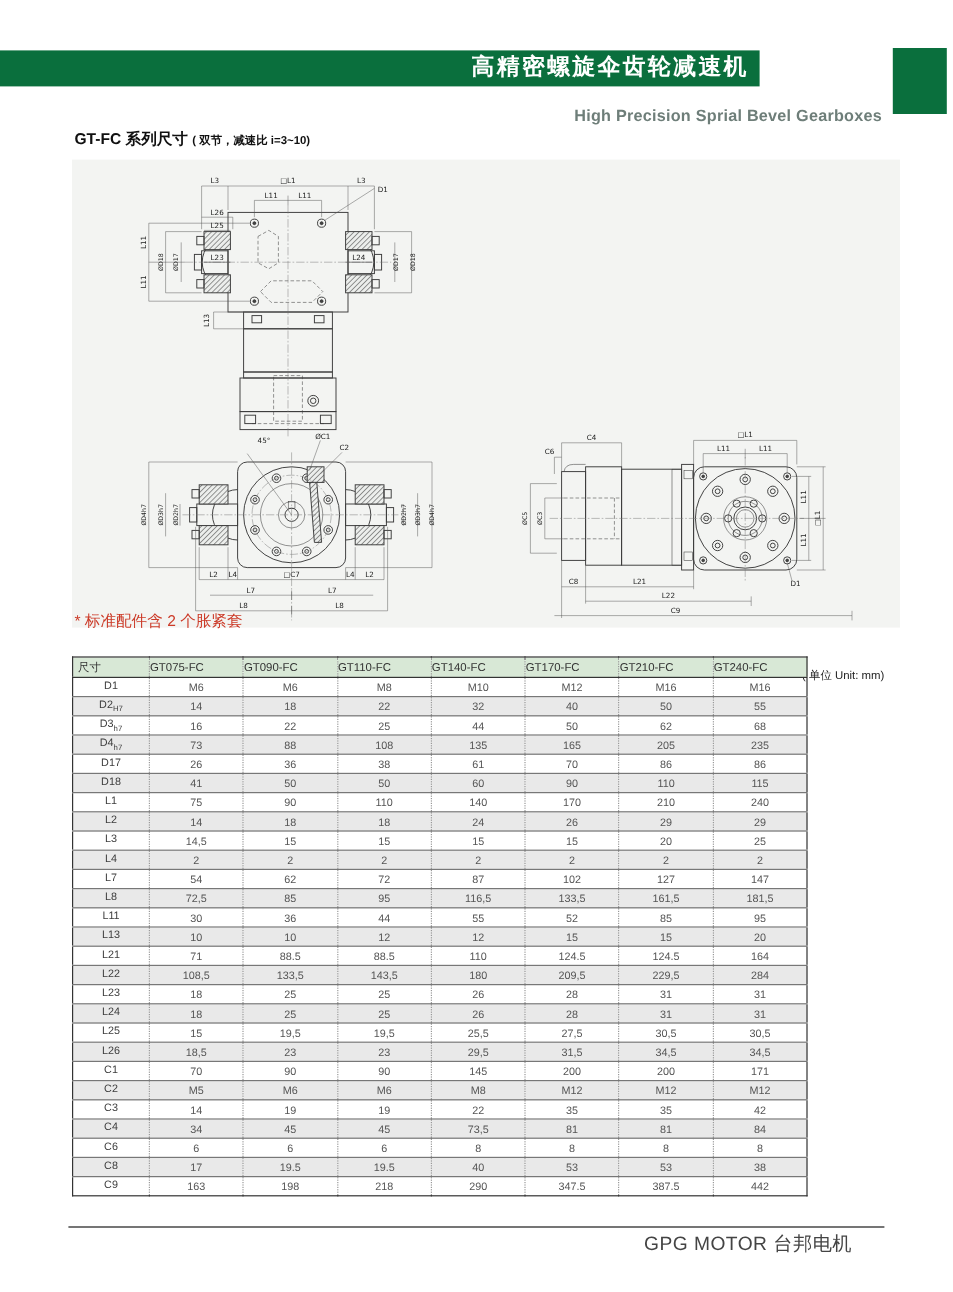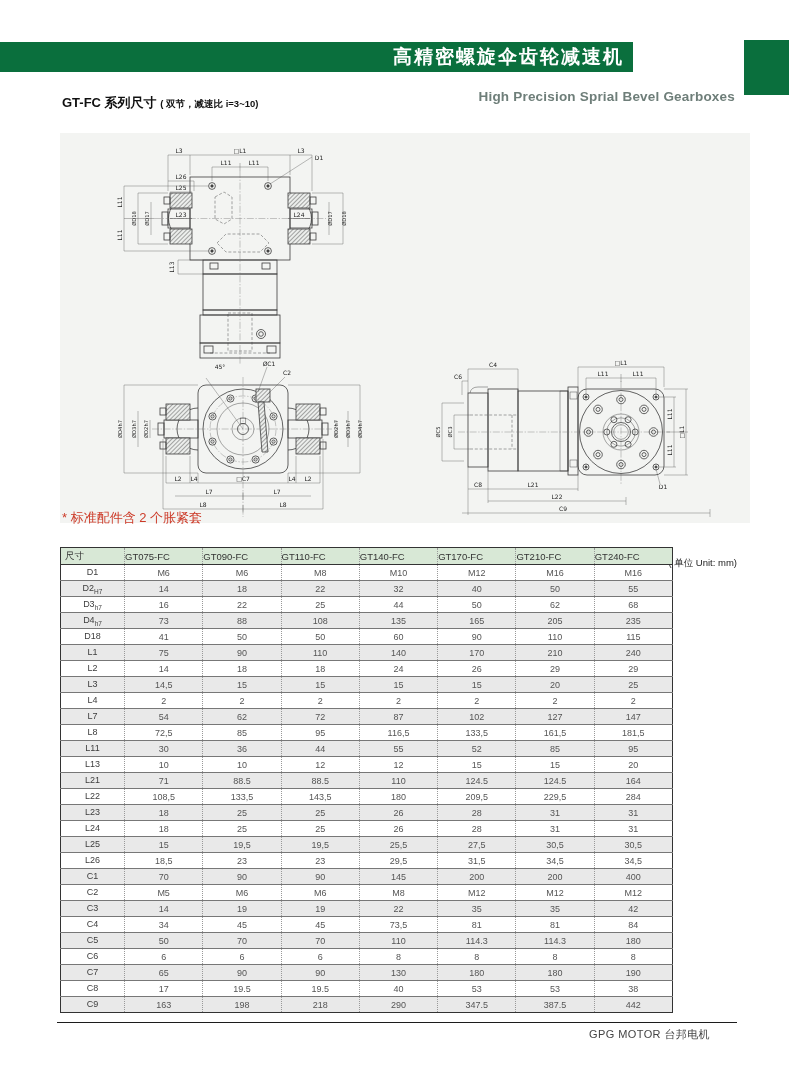--- a/index.html
+++ b/index.html
@@ -11,21 +11,21 @@
     position:absolute; left:0; top:42px; width:633px; height:30px;
     background:var(--brand-green,#0A6F3D); color:#fff; font-weight:bold;
     font-size:19px; line-height:30px; text-align:right; padding-right:9px;
     box-sizing:border-box; letter-spacing:2px;
   }
   .green-block { position:absolute; left:744px; top:40px; width:45px; height:55px; background:var(--brand-green,#0A6F3D); }
   .subtitle {
     position:absolute; top:89px; right:59px; color:var(--subtitle-gray,#6E7E79);
     font-weight:bold; font-size:13.5px; letter-spacing:.2px;
   }
-  .section-title { position:absolute; left:62px; top:94px; font-weight:bold; font-size:13px; color:#101010; }
+  .section-title { position:absolute; left:62px; top:107px; font-weight:bold; font-size:13px; color:#101010; }
   .section-title .paren { font-size:9.5px; }
   .panel { position:absolute; left:60px; top:133px; width:690px; height:390px; background:#f3f4f2; }
   .panel svg { position:absolute; }
 
   .note { position:absolute; left:62px; top:509px; font-size:13px; color:var(--note-red,#CC3A28); }
   .unit { position:absolute; top:557px; right:57px; font-size:9.5px; color:#222; }
 
   table.dims {
     position:absolute; left:60px; top:547px; width:613px;
     border-collapse:collapse; table-layout:fixed;
@@ -35,21 +35,21 @@
   table.dims th { height:16px; font-size:9.5px; font-weight:normal; color:#333; text-align:left; padding:0; }
   table.dims th:first-child { text-align:left; padding-left:4px; }
   table.dims td { height:15px; text-align:center; padding:0; }
   table.dims tbody tr { border-top:1px solid #777; }
   table.dims tbody tr:nth-child(even) { background:var(--row-stripe,#E9E9E9); }
   table.dims td + td, table.dims th + th { border-left:1px dotted #999; }
   td.dim { text-align:left; padding-left:4px; color:#3d3d3d; }
   td.dim .sub { font-size:6.5px; vertical-align:sub; }
 
   .footer-line { position:absolute; left:57px; top:1022px; width:680px; border-top:1.8px solid #1c1c1c; }
-  .footer-text { position:absolute; top:1027px; right:84px; font-size:11px; color:#444; letter-spacing:.4px; }
+  .footer-text { position:absolute; top:1027px; right:84px; font-size:16px; color:#444; letter-spacing:.4px; }
 
   
   .ol  { fill:none; stroke:#3c3c3c; stroke-width:0.8; }
   .tl  { fill:none; stroke:#3c3c3c; stroke-width:0.45; }
   .dash{ stroke-dasharray:3,1.8; }
   .cl  { fill:none; stroke:#777; stroke-width:0.4; stroke-dasharray:7,1.6,1.4,1.6; }
   .dl  { fill:none; stroke:#555; stroke-width:0.4; }
   text.lb { font:6px "DejaVu Sans", sans-serif; fill:#222; text-anchor:middle; }
   text.sm { font-size:5.2px; }
 </style>
@@ -441,20 +441,30 @@
         <td class="dim"><span>D4</span><span class="sub">h7</span></td>
         <td>73</td>
         <td>88</td>
         <td>108</td>
         <td>135</td>
         <td>165</td>
         <td>205</td>
         <td>235</td>
       </tr>
       <tr>
+        <td class="dim"><span>D17</span><span class="sub"></span></td>
+        <td>26</td>
+        <td>36</td>
+        <td>38</td>
+        <td>61</td>
+        <td>70</td>
+        <td>86</td>
+        <td>86</td>
+      </tr>
+      <tr>
         <td class="dim"><span>D18</span><span class="sub"></span></td>
         <td>41</td>
         <td>50</td>
         <td>50</td>
         <td>60</td>
         <td>90</td>
         <td>110</td>
         <td>115</td>
       </tr>
       <tr>
@@ -598,21 +608,21 @@
         <td>34,5</td>
       </tr>
       <tr>
         <td class="dim"><span>C1</span><span class="sub"></span></td>
         <td>70</td>
         <td>90</td>
         <td>90</td>
         <td>145</td>
         <td>200</td>
         <td>200</td>
-        <td>400</td>
+        <td>171</td>
       </tr>
       <tr>
         <td class="dim"><span>C2</span><span class="sub"></span></td>
         <td>M5</td>
         <td>M6</td>
         <td>M6</td>
         <td>M8</td>
         <td>M12</td>
         <td>M12</td>
         <td>M12</td>
@@ -631,50 +641,30 @@
         <td class="dim"><span>C4</span><span class="sub"></span></td>
         <td>34</td>
         <td>45</td>
         <td>45</td>
         <td>73,5</td>
         <td>81</td>
         <td>81</td>
         <td>84</td>
       </tr>
       <tr>
-        <td class="dim"><span>C5</span><span class="sub"></span></td>
-        <td>50</td>
-        <td>70</td>
-        <td>70</td>
-        <td>110</td>
-        <td>114.3</td>
-        <td>114.3</td>
-        <td>180</td>
-      </tr>
-      <tr>
         <td class="dim"><span>C6</span><span class="sub"></span></td>
         <td>6</td>
         <td>6</td>
         <td>6</td>
         <td>8</td>
         <td>8</td>
         <td>8</td>
         <td>8</td>
       </tr>
       <tr>
-        <td class="dim"><span>C7</span><span class="sub"></span></td>
-        <td>65</td>
-        <td>90</td>
-        <td>90</td>
-        <td>130</td>
-        <td>180</td>
-        <td>180</td>
-        <td>190</td>
-      </tr>
-      <tr>
         <td class="dim"><span>C8</span><span class="sub"></span></td>
         <td>17</td>
         <td>19.5</td>
         <td>19.5</td>
         <td>40</td>
         <td>53</td>
         <td>53</td>
         <td>38</td>
       </tr>
       <tr>

